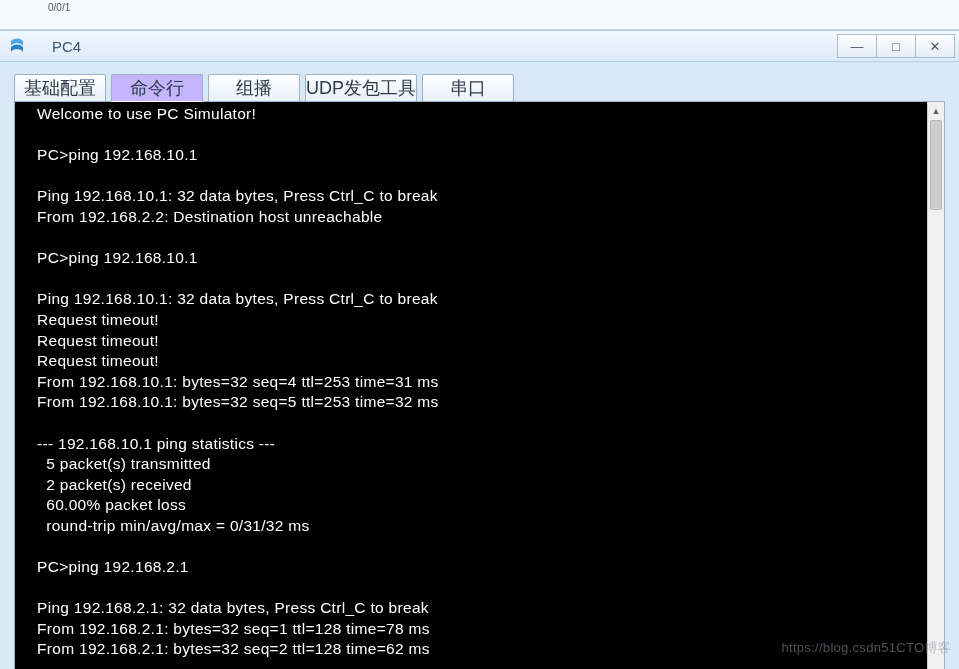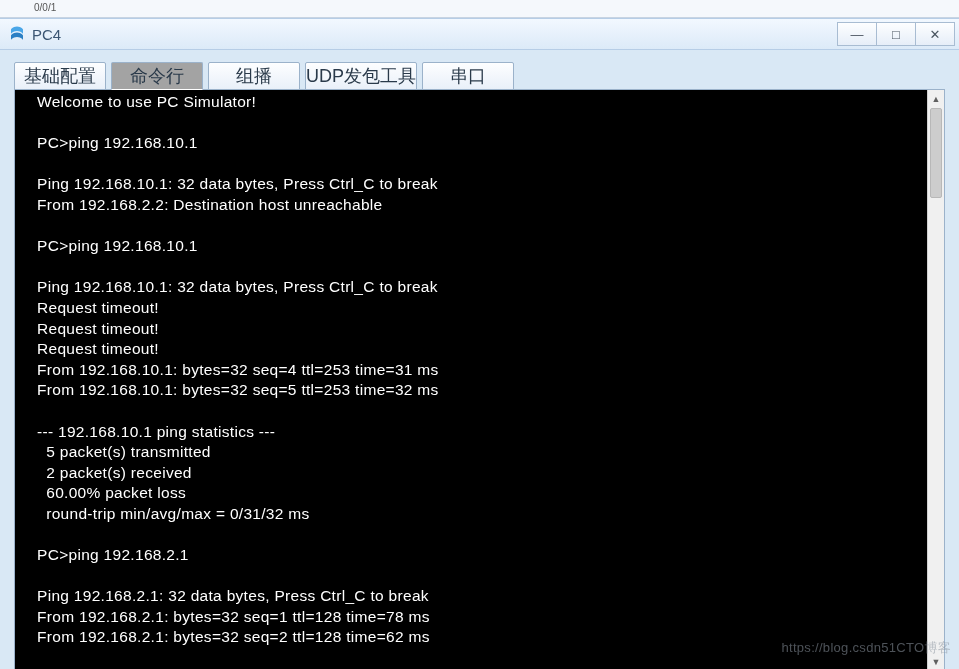--- a/index.html
+++ b/index.html
@@ -5,37 +5,38 @@
     * { margin: 0; padding: 0; box-sizing: border-box; }
     body {
       font-family: "Microsoft YaHei", Arial, sans-serif;
       background: #d9e8f5;
       width: 959px;
       height: 669px;
       overflow: hidden;
       position: relative;
     }
     .top-remnant {
-      height: 18px;
+      height: 30px;
       background: #f5f8fc;
       border-bottom: 1px solid #c8d4e2;
       font-size: 10px;
       color: #555;
-      padding-left: 34px;
+      padding-left: 48px;
       line-height: 16px;
     }
     .titlebar {
       height: 32px;
       background: linear-gradient(#f2f8ff, #dceaf8);
       border-top: 1px solid #b6cde6;
       border-bottom: 1px solid #b6cde6;
       display: flex;
       align-items: center;
       padding: 0 4px 0 8px;
       position: relative;
+      gap: 20px;
     }
     .titlebar .app-icon {
       width: 18px; height: 18px;
       margin-right: 6px;
       display: flex; align-items: center; justify-content: center;
     }
     .titlebar .app-icon svg { width: 18px; height: 18px; }
     .titlebar .title {
       font-size: 15px;
       color: #3b5573;
@@ -74,21 +75,21 @@
       display: flex;
       align-items: center;
       justify-content: center;
       font-size: 18px;
       color: #2a3a4a;
       cursor: pointer;
       border-top-left-radius: 2px;
       border-top-right-radius: 2px;
     }
     .tab.active {
-      background: #a3a3a3;
+      background: #c4b5fd;
       border-bottom-color: #fff;
       position: relative;
       z-index: 2;
     }
     .terminal-wrap {
       border: 1px solid #9bb2ca;
       margin-top: -1px;
       background: #000;
       height: 582px;
       position: relative;

